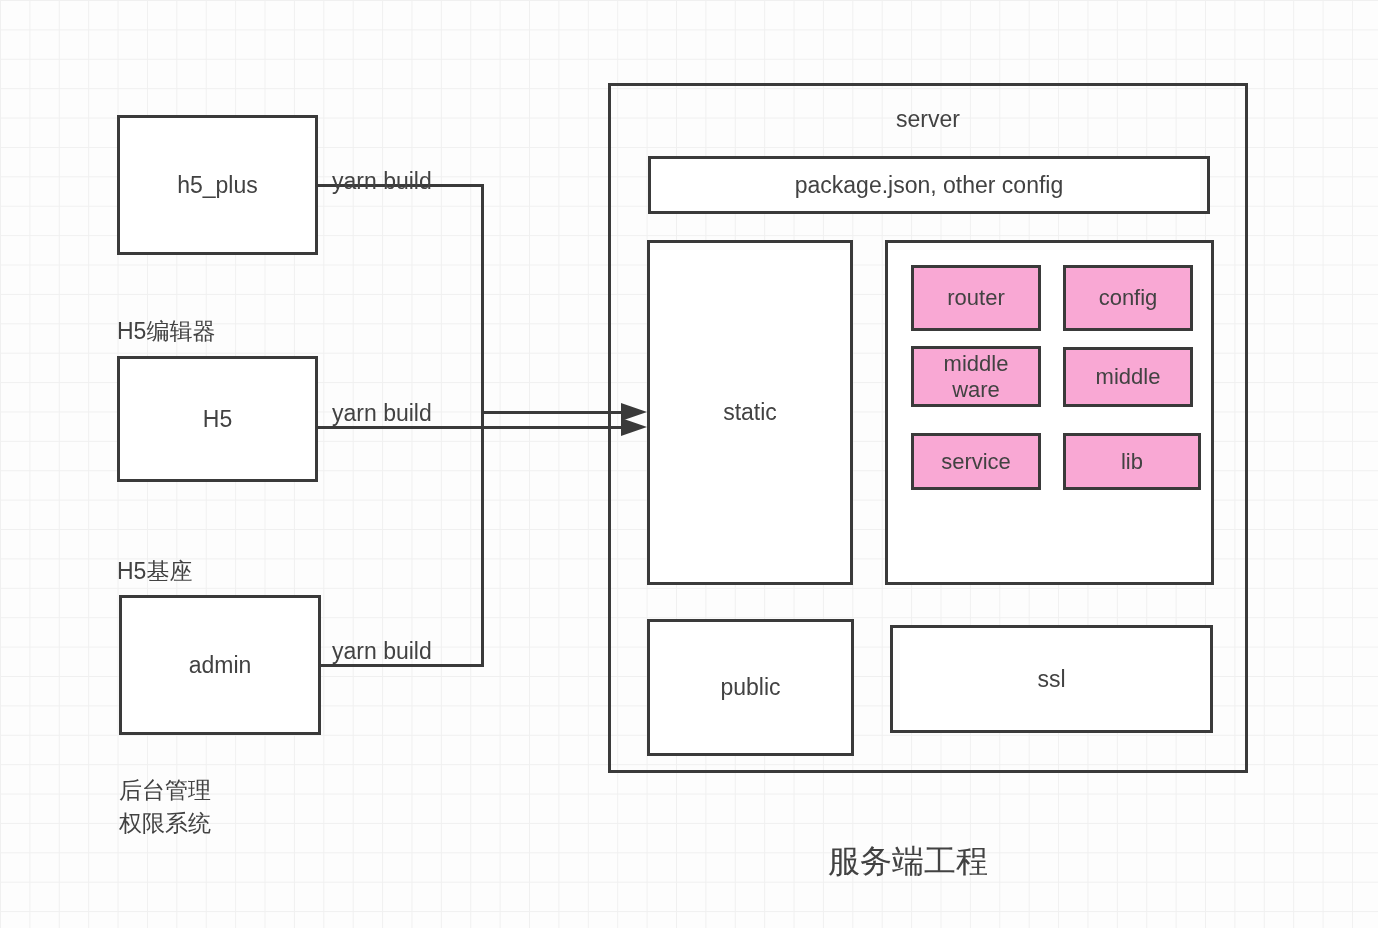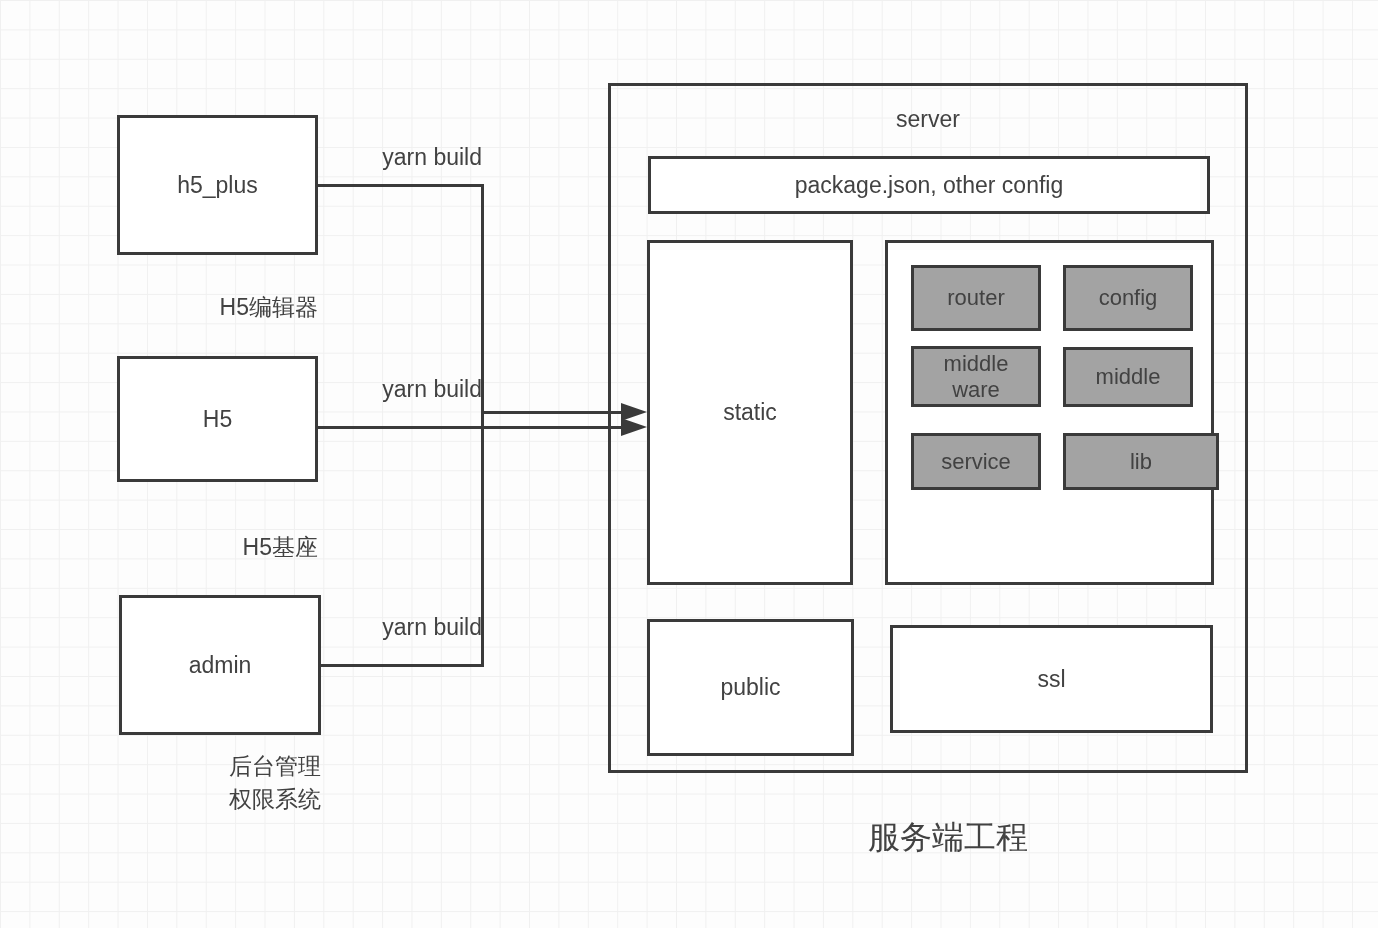--- a/index.html
+++ b/index.html
@@ -26,27 +26,27 @@
   }
   .line{position:absolute;background:var(--stroke);}
   .arrow-head{
     position:absolute;width:0;height:0;
     border-top:9px solid transparent;
     border-bottom:9px solid transparent;
     border-left:26px solid var(--stroke);
   }
   .free-label{
     position:absolute;font-size:23px;color:var(--text);
-    text-align:right;line-height:30px;white-space:pre-line;
+    text-align:left;line-height:30px;white-space:pre-line;margin-top:24px;
   }
   .container-title{
     position:absolute;left:0;right:0;text-align:left;font-size:23px;color:var(--text);
   }
   .src-module{
-    position:absolute;border:3px solid var(--stroke);background:#a3a3a3;
+    position:absolute;border:3px solid var(--stroke);background:#f9a8d4;
     display:flex;align-items:center;justify-content:center;
     font-size:22px;line-height:26px;color:var(--text);text-align:center;white-space:pre-line;
   }
 </style>
 </head>
 <body>
 
 <div class="stage">
 
   <div class="line" style="left:318px;top:184px;width:166px;height:3px"></div>
@@ -93,21 +93,21 @@
     <span>static</span>
   </div>
 
   <div class="node" style="left:885px;top:240px;width:329px;height:345px;display:block;position:absolute">
     <div class="src-module" style="left:23px;top:22px;width:130px;height:66px">router</div>
     <div class="src-module" style="left:175px;top:22px;width:130px;height:66px">config</div>
     <div class="src-module" style="left:23px;top:103px;width:130px;height:61px">middle
 ware</div>
     <div class="src-module" style="left:175px;top:104px;width:130px;height:60px">middle</div>
     <div class="src-module" style="left:23px;top:190px;width:130px;height:57px">service</div>
-    <div class="src-module" style="left:175px;top:190px;width:156px;height:57px">lib</div>
+    <div class="src-module" style="left:175px;top:190px;width:138px;height:57px">lib</div>
   </div>
 
   <div class="node" style="left:647px;top:619px;width:207px;height:137px">
     <span>public</span>
   </div>
 
   <div class="node" style="left:890px;top:625px;width:323px;height:108px">
     <span>ssl</span>
   </div>
 

